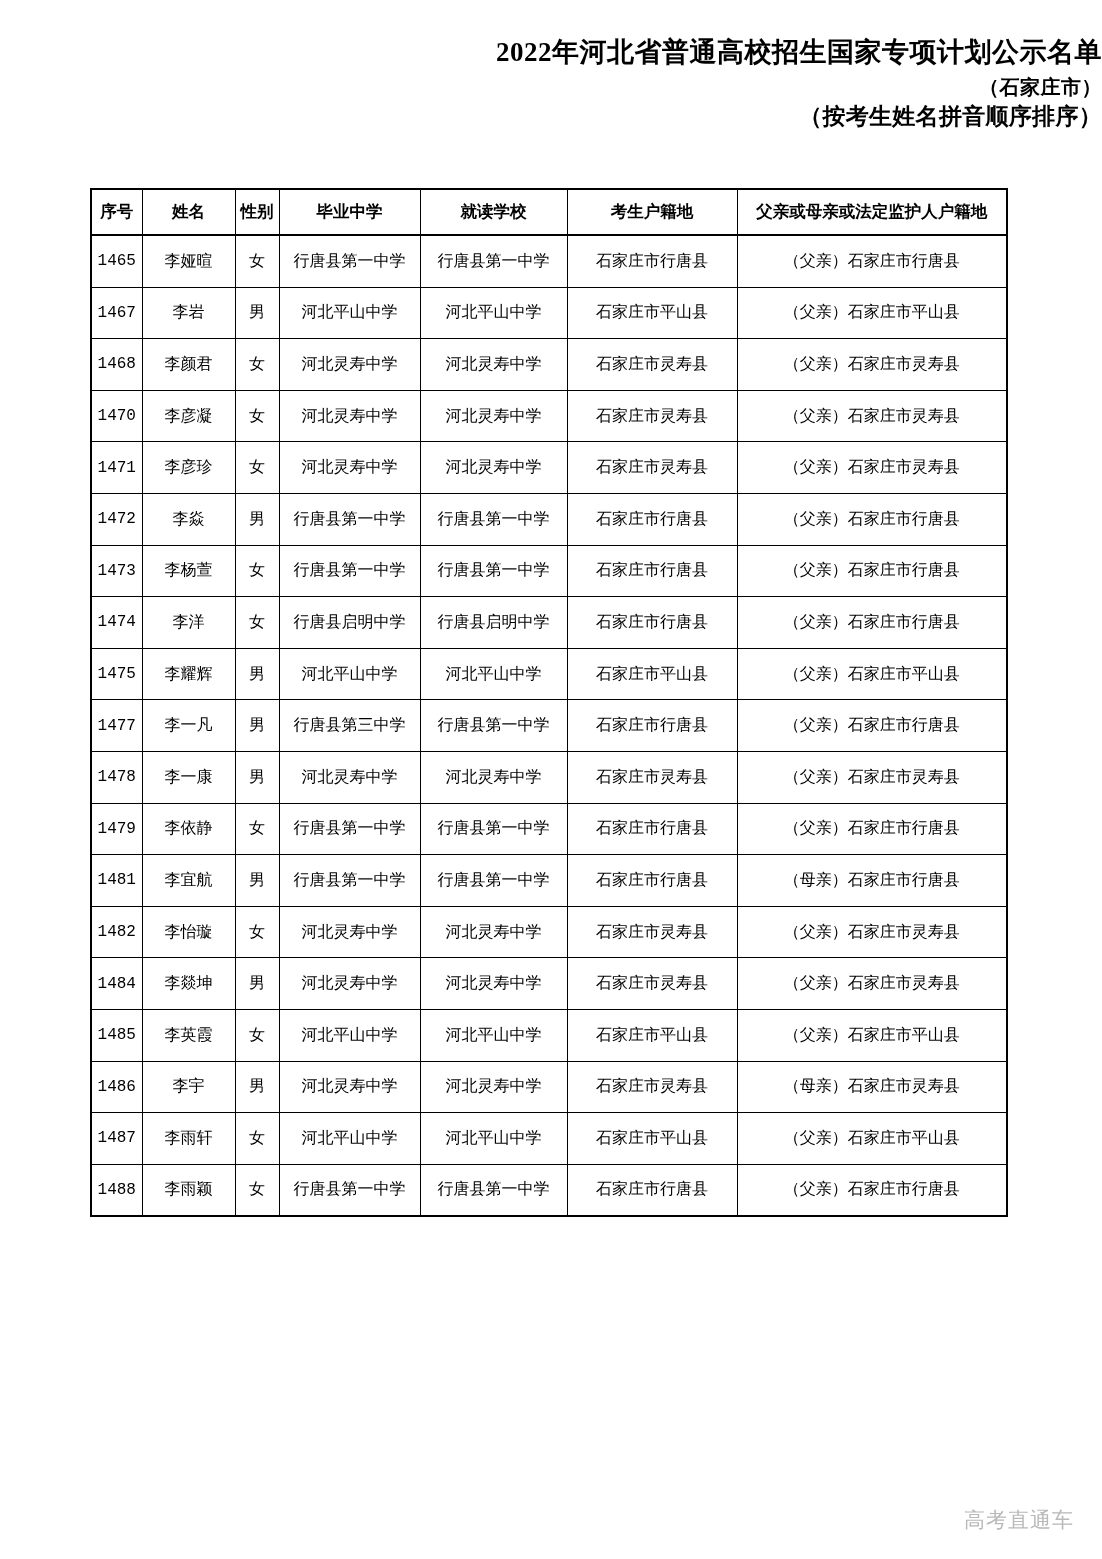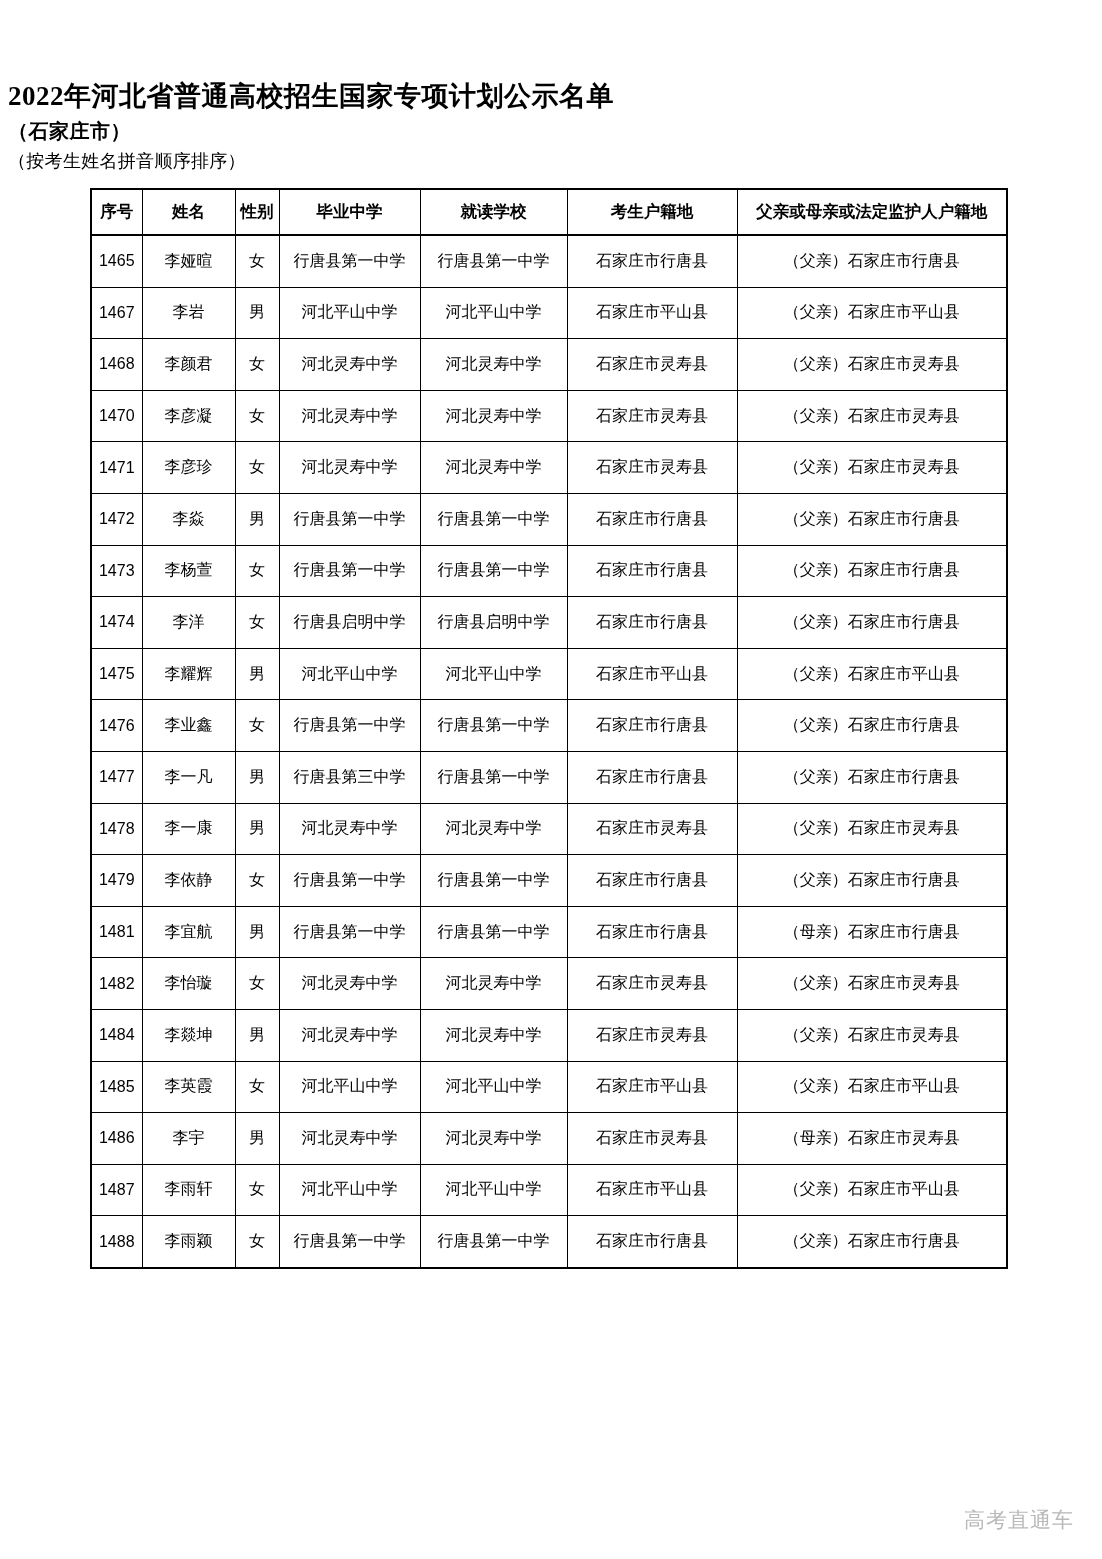--- a/index.html
+++ b/index.html
@@ -15,39 +15,39 @@
     position: relative;
     overflow: hidden;
   }
   .page {
     position: relative;
     width: 1102px;
     height: 1559px;
     box-sizing: border-box;
   }
   .title-block {
-    text-align: left;
-    padding-top: 78px;
+    text-align: right;
+    padding-top: 34px;
     margin-left: 8px;
   }
   .title-main {
     font-size: 27px;
     font-weight: bold;
     letter-spacing: 0.5px;
     line-height: 36px;
   }
   .title-sub {
     font-size: 20px;
     font-weight: bold;
     line-height: 34px;
     letter-spacing: 0.5px;
   }
   .title-note {
-    font-size: 18px;
-    font-weight: normal;
+    font-size: 23px;
+    font-weight: bold;
     line-height: 26px;
     letter-spacing: 0.3px;
   }
   .table-wrap {
     position: absolute;
     left: 90px;
     top: 188px;
     width: 916px;
     border-radius: 31px;
   }
@@ -70,21 +70,21 @@
   table.roster thead th {
     height: 44px;
     font-weight: bold;
     font-size: 16.5px;
     border-bottom: 2px solid #000;
   }
   table.roster tbody td {
     height: 50.6px;
   }
   td.col-seq {
-    font-family: Liberation Sans, sans-serif;
+    font-family: Liberation Mono, monospace;
     font-size: 16px;
     margin-left: 28px;
   }
   col.c-seq   { width: 51px; }
   col.c-name  { width: 93px; }
   col.c-sex   { width: 44px; }
   col.c-grad  { width: 141px; }
   col.c-study { width: 147px; }
   col.c-res   { width: 170px; }
   col.c-guard { width: 270px; }
@@ -209,29 +209,20 @@
           <tr>
             <td class="col-seq">1475</td>
             <td>李耀辉</td>
             <td>男</td>
             <td>河北平山中学</td>
             <td>河北平山中学</td>
             <td>石家庄市平山县</td>
             <td>（父亲）石家庄市平山县</td>
           </tr>
           <tr>
-            <td class="col-seq">1476</td>
-            <td>李业鑫</td>
-            <td>女</td>
-            <td>行唐县第一中学</td>
-            <td>行唐县第一中学</td>
-            <td>石家庄市行唐县</td>
-            <td>（父亲）石家庄市行唐县</td>
-          </tr>
-          <tr>
             <td class="col-seq">1477</td>
             <td>李一凡</td>
             <td>男</td>
             <td>行唐县第三中学</td>
             <td>行唐县第一中学</td>
             <td>石家庄市行唐县</td>
             <td>（父亲）石家庄市行唐县</td>
           </tr>
           <tr>
             <td class="col-seq">1478</td>

